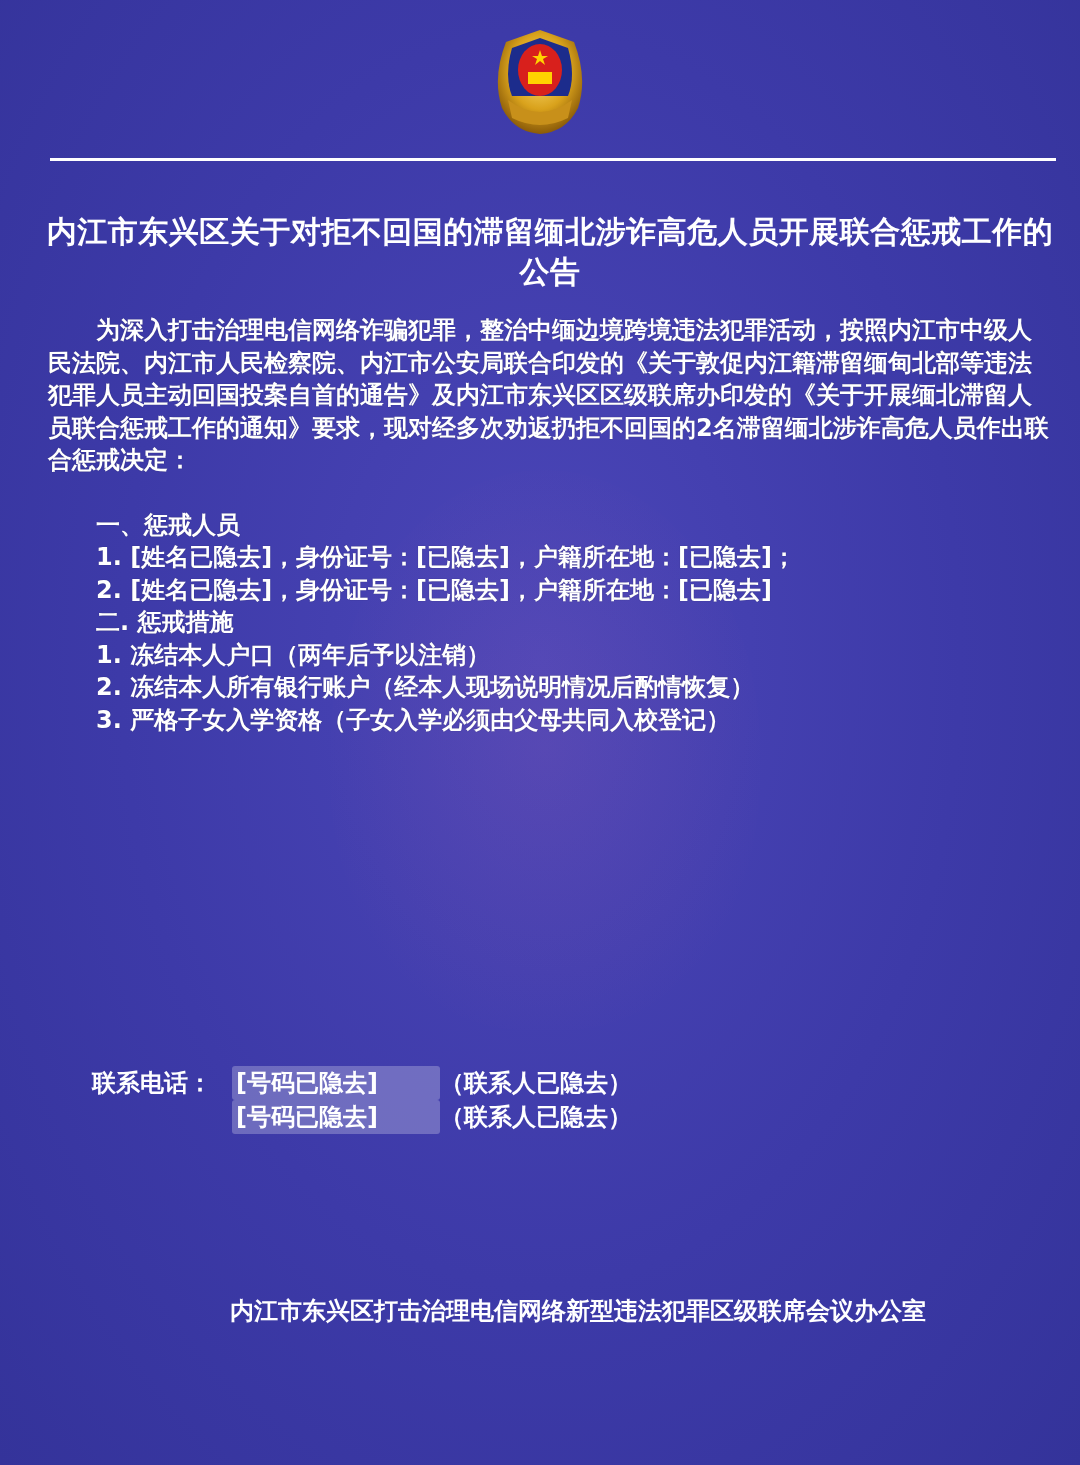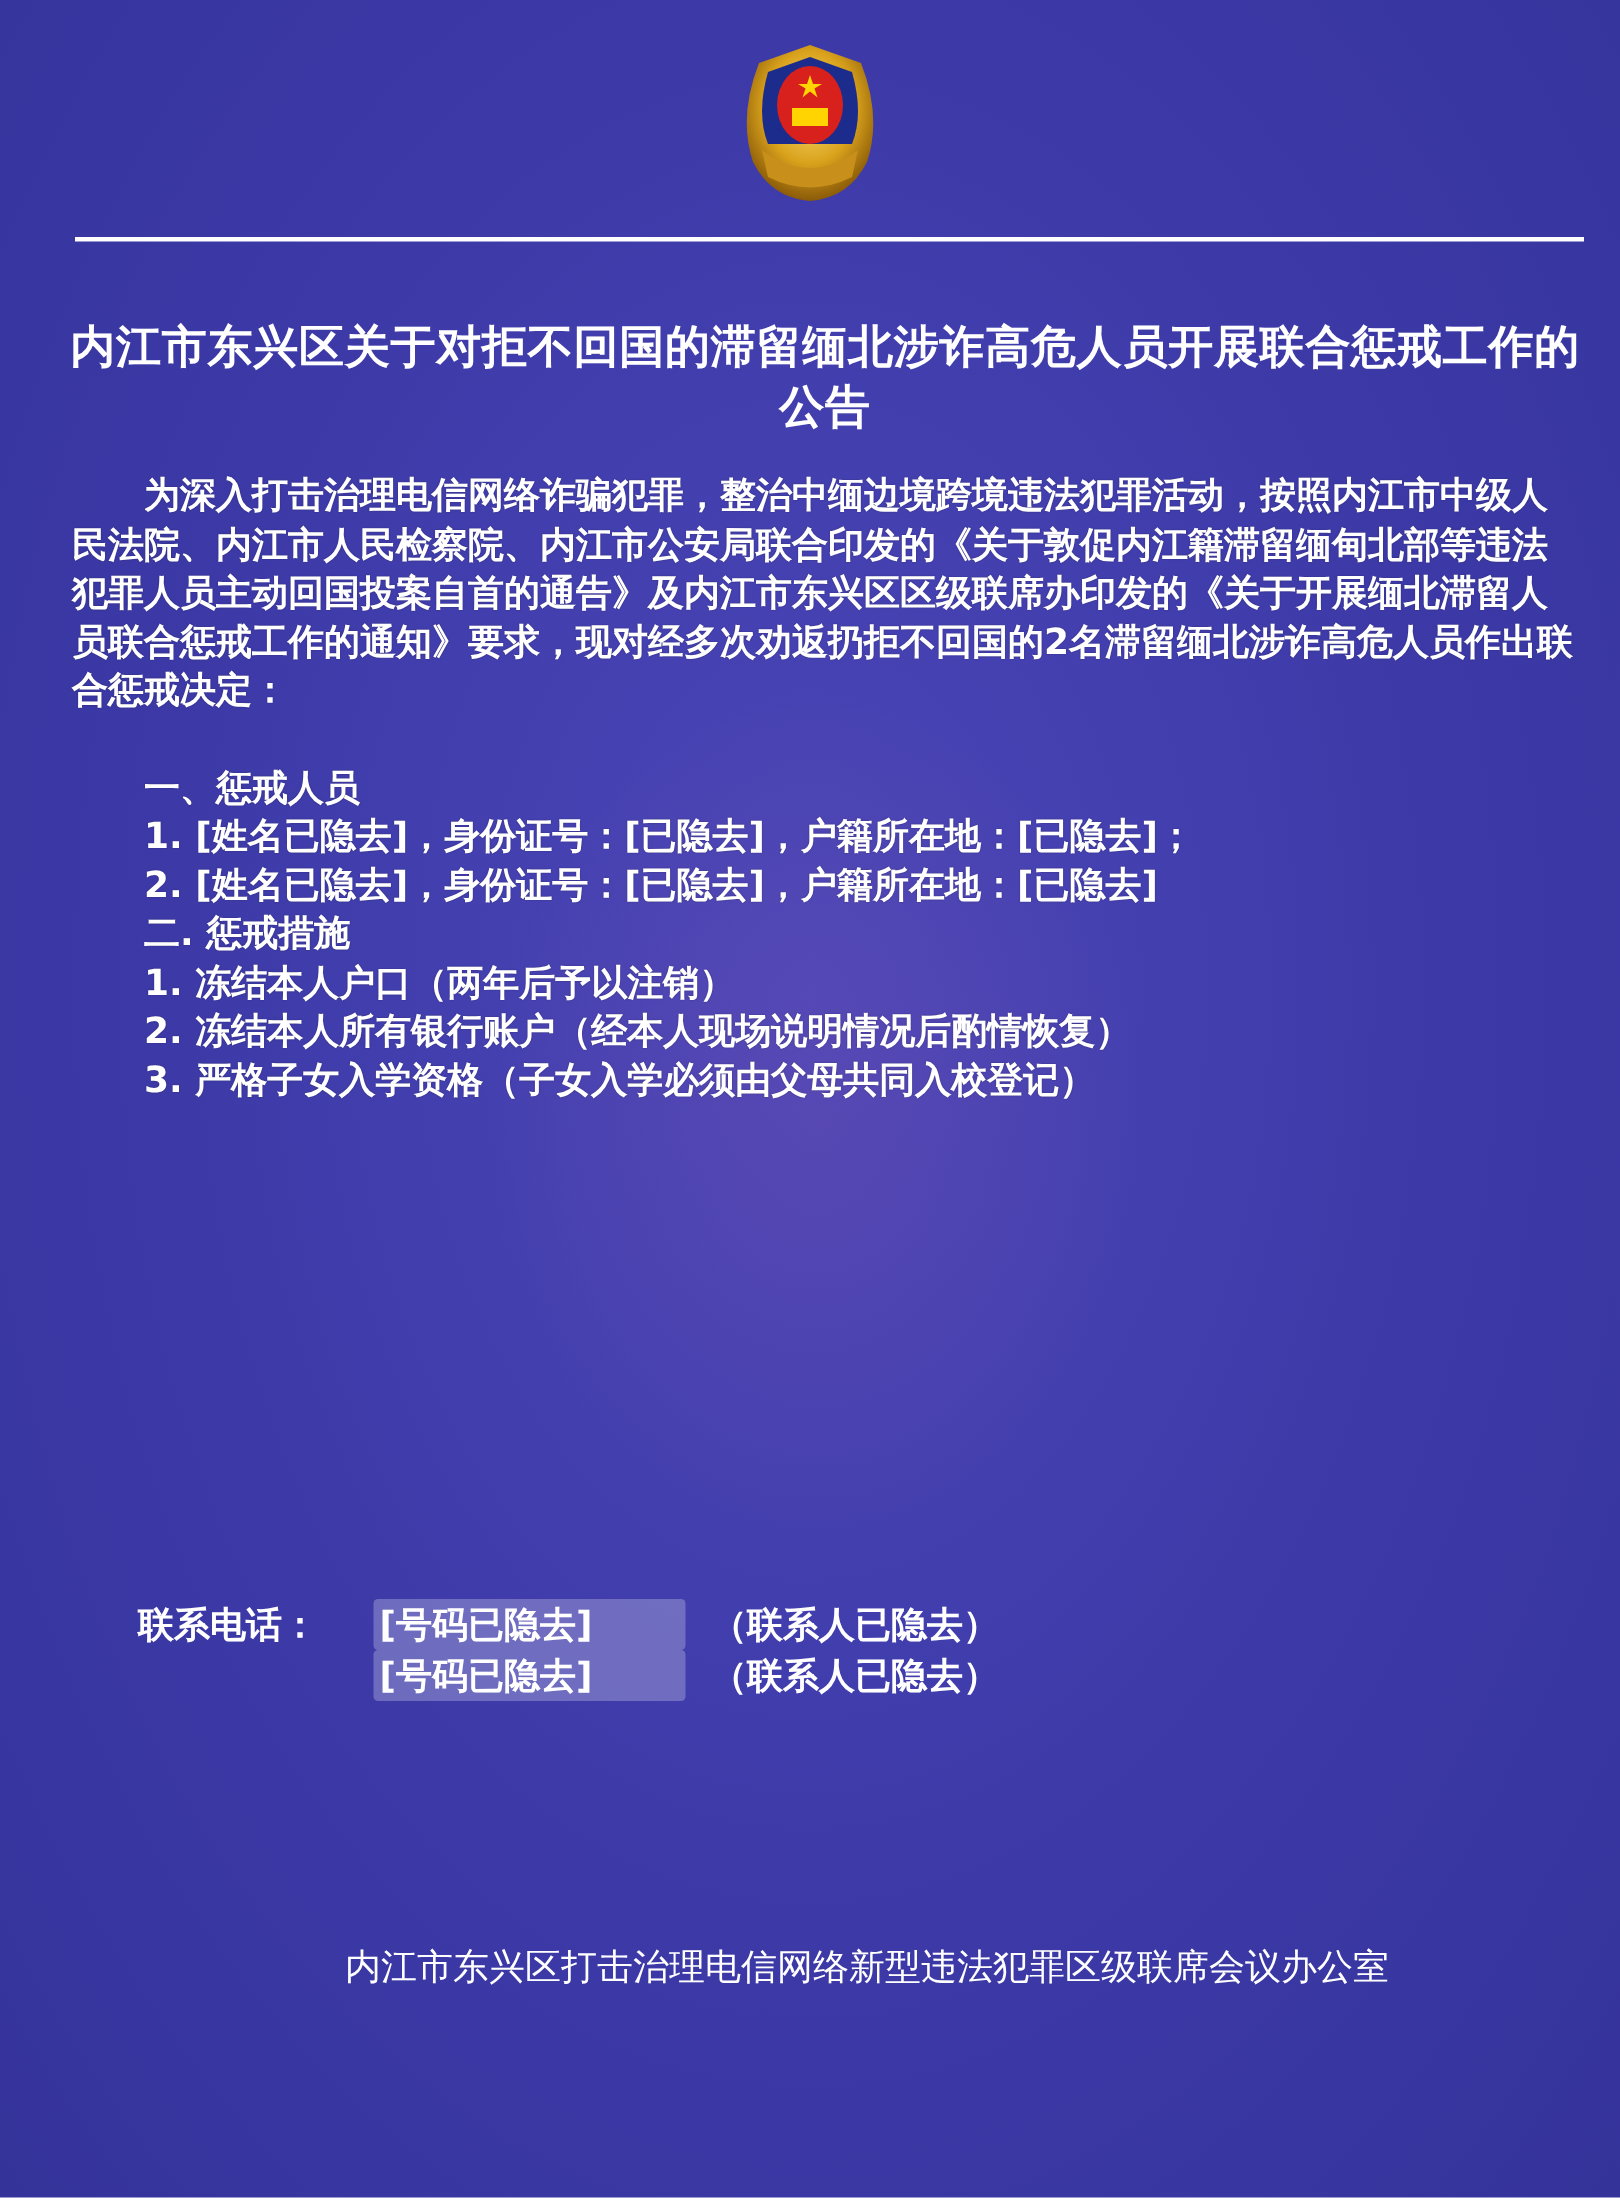--- a/index.html
+++ b/index.html
@@ -32,26 +32,26 @@
       font-size: 24px; line-height: 32.5px; font-weight: bold;
       text-shadow: 0 0 1px rgba(0,0,0,0.4);
     }
     .body p { margin: 0; }
     .indent { text-indent: 2em; }
     .gap { height: 32px; }
     .contact {
       position: absolute; left: 92px; top: 1066px;
       font-size: 24px; line-height: 34px; font-weight: bold;
     }
-    .contact .row { display: flex; gap: 17px; }
+    .contact .row { display: flex; }
     .contact .lbl { width: 140px; }
     .contact .num { width: 200px; }
     .footer {
       position: absolute; left: 230px; top: 1294px; width: 820px;
-      font-size: 24px; line-height: 34px; font-weight: normal;
+      font-size: 24px; line-height: 34px; font-weight: bold;
     }
     .footer .date { padding-left: 450px; }
     .redacted { background: rgba(255,255,255,0.25); border-radius: 3px; padding: 0 4px; }
   </style>
 </head>
 <body>
 
 <div class="watermark"></div>
 
 <div class="emblem">

